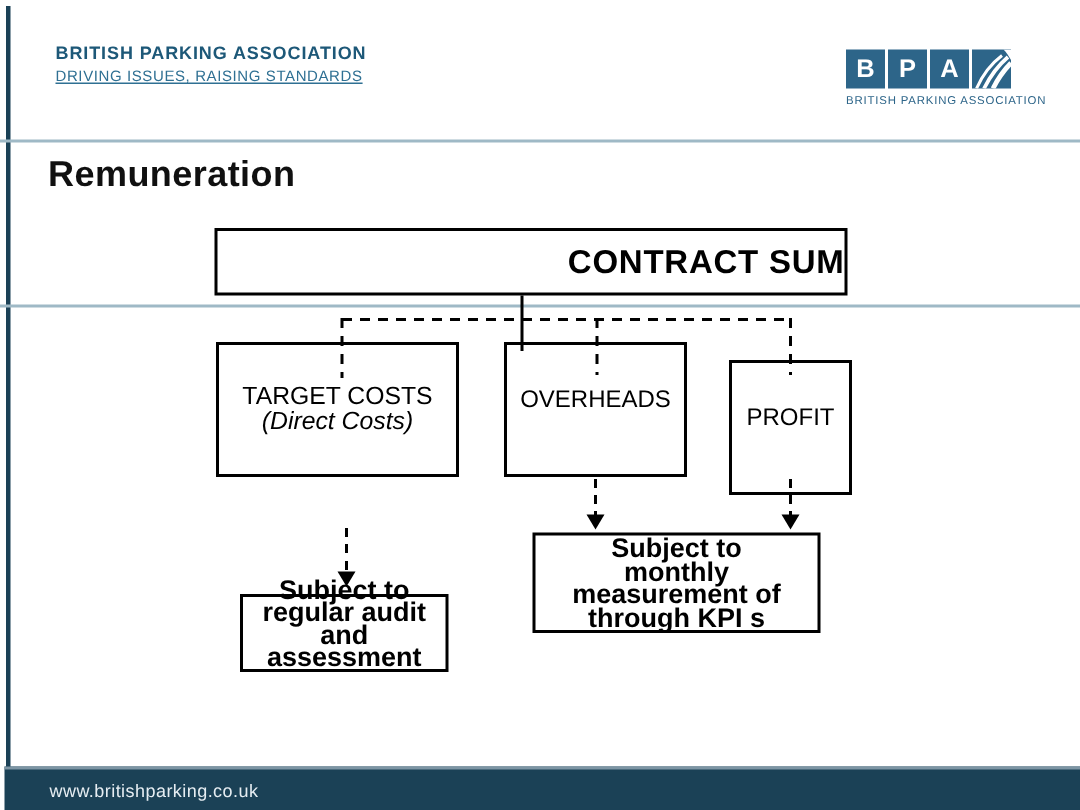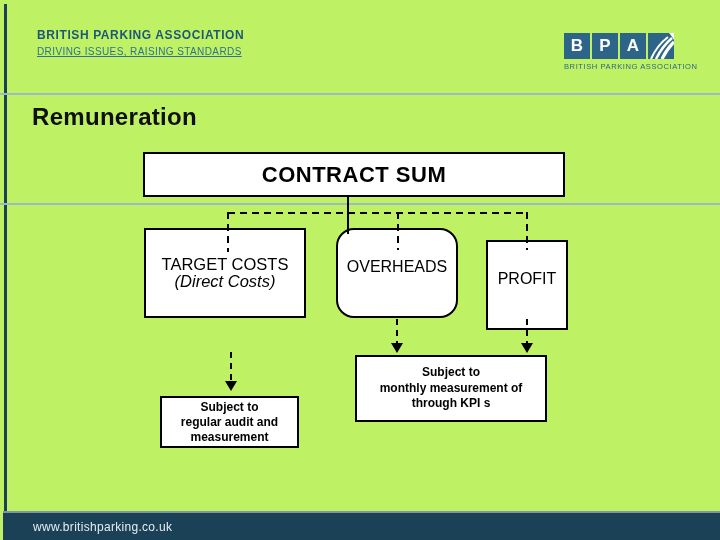--- a/index.html
+++ b/index.html
@@ -1,17 +1,17 @@
 <!DOCTYPE html>
 <html style="--brand: #2d6589; --brand_dark: #1d5878; --bar: #1b4156; --rule: #9fb9c6; --ink: #000000; --footer_text: #e6edf2;"><head>
 <meta charset="utf-8">
 <style>
   html,body{margin:0;padding:0;background:#e9e9e9;}
   .slide{
-    position:relative;width:720px;height:540px;background:#bef264;
+    position:relative;width:720px;height:540px;background:#ffffff;
     overflow:hidden;font-family:"Liberation Sans",sans-serif;color:#000;
     margin:0 auto;
   }
   
   .left-bar{position:absolute;left:4px;top:4px;width:3px;height:536px;background:var(--bar,#1b4156);}
   
   .logo-left{position:absolute;left:37px;top:29px;line-height:1.15;}
   .org-name{font-size:12px;font-weight:bold;letter-spacing:.6px;color:var(--brand_dark,#1d5878);white-space:nowrap;}
   .tagline{font-size:10px;font-weight:normal;letter-spacing:.4px;color:#2f7093;margin-top:3px;white-space:nowrap;text-decoration:underline;}
   .bpa{position:absolute;left:564px;top:33px;}
@@ -21,26 +21,26 @@
   .bpa-caption{margin-top:3px;font-size:7.6px;letter-spacing:.55px;color:var(--brand,#2d6589);white-space:nowrap;}
   
   .rule{position:absolute;left:0;width:720px;height:2px;background:var(--rule,#9fb9c6);}
   .rule-header{top:93px;}
   .rule-mid{top:203px;}
   
   .slide-title{position:absolute;left:32px;top:103px;font-size:24px;font-weight:bold;color:#101010;letter-spacing:.3px;}
   
   .dbox{position:absolute;background:#fff;border:2px solid #000;box-sizing:border-box;
     display:flex;flex-direction:column;align-items:center;justify-content:center;text-align:center;z-index:2;}
-  .root-box{left:143px;top:152px;width:422px;height:45px;font-size:22px;font-weight:bold;letter-spacing:.5px;}
+  .root-box{left:143px;top:152px;width:422px;height:45px;font-size:22px;font-weight:bold;letter-spacing:.5px;align-items:flex-end;}
   .box-target{left:144px;top:228px;width:162px;height:90px;font-size:16.5px;font-weight:normal;line-height:17px;}
   .box-target .sub{font-style:italic;text-align:right;}
-  .box-over{left:336px;top:228px;width:122px;height:90px;font-size:16px;padding-bottom:12px;border-radius:18px;}
+  .box-over{left:336px;top:228px;width:122px;height:90px;font-size:16px;padding-bottom:12px;}
   .box-profit{left:486px;top:240px;width:82px;height:90px;font-size:16px;padding-bottom:12px;}
-  .note-box{font-weight:bold;font-size:12px;line-height:15px;}
+  .note-box{font-weight:bold;font-size:18px;line-height:15px;justify-content:flex-end;}
   .note-audit{left:160px;top:396px;width:139px;height:52px;}
   .note-kpi{left:355px;top:355px;width:192px;height:67px;line-height:15.5px;}
   
   .conn{position:absolute;z-index:3;}
   .stub{left:347px;top:197px;width:2px;height:37px;background:#000;}
   .dash-h{left:228px;top:212px;width:299px;height:2px;
     background:repeating-linear-gradient(90deg,#000 0 7px,transparent 7px 12px);}
   .dash-v{width:2px;background:repeating-linear-gradient(180deg,#000 0 7px,transparent 7px 12px);}
   .dv-1{left:227px;top:212px;height:40px;}
   .dv-2{left:397px;top:212px;height:38px;}
@@ -117,21 +117,21 @@
   <div class="conn arr-line al-1"></div>
   <div class="conn arr-head ah-1"></div>
   <div class="conn arr-line al-2"></div>
   <div class="conn arr-head ah-2"></div>
   <div class="conn arr-line al-3"></div>
   <div class="conn arr-head ah-3"></div>
 
   <div class="dbox note-box note-audit">
     <div>Subject to</div>
     <div>regular audit and</div>
-    <div>measurement</div>
+    <div>assessment</div>
   </div>
   <div class="dbox note-box note-kpi">
     <div>Subject to</div>
     <div>monthly measurement of</div>
     <div>through KPI s</div>
   </div>
 
   <div class="footer">
     <span class="footer-url">www.britishparking.co.uk</span>
   </div>

